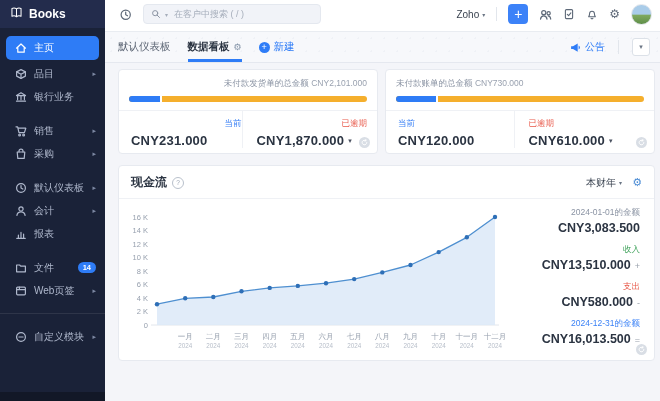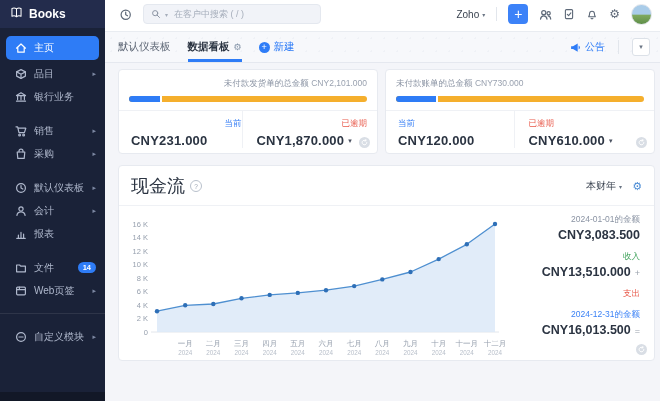--- a/index.html
+++ b/index.html
@@ -58,21 +58,21 @@
   .sc-col + .sc-col{border-left:1px solid #EFF1F5;padding-left:14px;}
   .sc-label{font-size:8.5px;}
   .sc-col.cur .sc-label{color:#3B82F6;}
   .sc-col.ovd .sc-label{color:#E8594A;}
   .sc-value{margin-top:3px;font-size:13px;font-weight:bold;color:#2B3442;letter-spacing:.2px;display:flex;align-items:center;}
   .caret-sm{font-size:7px;color:#4A5160;margin-left:4px;}
   .refresh{position:absolute;right:7px;bottom:5px;width:11px;height:11px;border-radius:50%;background:#D9DEE5;display:flex;align-items:center;justify-content:center;}
   
   .cashflow{margin-top:11px;position:relative;background:#fff;border:1px solid #E7EAF0;border-radius:4px;height:196px;box-sizing:border-box;width:537px;}
   .cf-header{display:flex;align-items:center;padding:8px 12px 7px;border-bottom:1px solid #EFF1F5;}
-  .cf-title{font-size:18px;font-weight:normal;color:#2B3442;}
+  .cf-title{font-size:12px;font-weight:bold;color:#2B3442;}
   .help{width:10px;height:10px;border:1px solid #B9C1CC;border-radius:50%;color:#9AA3B1;font-size:6.5px;display:flex;align-items:center;justify-content:center;margin-left:5px;}
   .cf-right{margin-left:auto;display:flex;align-items:center;gap:10px;}
   .period{font-size:10px;color:#3A4350;display:flex;align-items:center;gap:3px;}
   .period .caret{font-size:6px;color:#6B7685;}
   .cf-gear{font-size:11px;color:#4A8BD4;line-height:1;}
   .cf-body{display:flex;padding:4px 8px 0 4px;}
   .chart-wrap{flex:none;}
   .cf-stats{flex:1;text-align:right;padding:4px 6px 0 0;}
   .stat{margin-bottom:9px;}
   .stat-label{font-size:8.5px;}
@@ -406,20 +406,21 @@
             <div class="stat">
               <div class="stat-label lab-gray">2024-01-01的金额</div>
               <div class="stat-value">CNY3,083.500</div>
             </div>
             <div class="stat">
               <div class="stat-label lab-green">收入</div>
               <div class="stat-value"><span>CNY13,510.000</span><span class="sign">+</span></div>
             </div>
             <div class="stat">
               <div class="stat-label lab-red">支出</div>
+              <div class="stat-value"><span>CNY580.000</span><span class="sign">-</span></div>
             </div>
             <div class="stat">
               <div class="stat-label lab-blue">2024-12-31的金额</div>
               <div class="stat-value"><span>CNY16,013.500</span><span class="sign">=</span></div>
             </div>
           </div>
         </div>
         <span class="refresh">
           <svg viewBox="0 0 12 12" width="7" height="7" fill="none" stroke="#fff" stroke-width="1.6" stroke-linecap="round">
               <path d="M10 6A4 4 0 1 1 8.4 2.8"></path>

